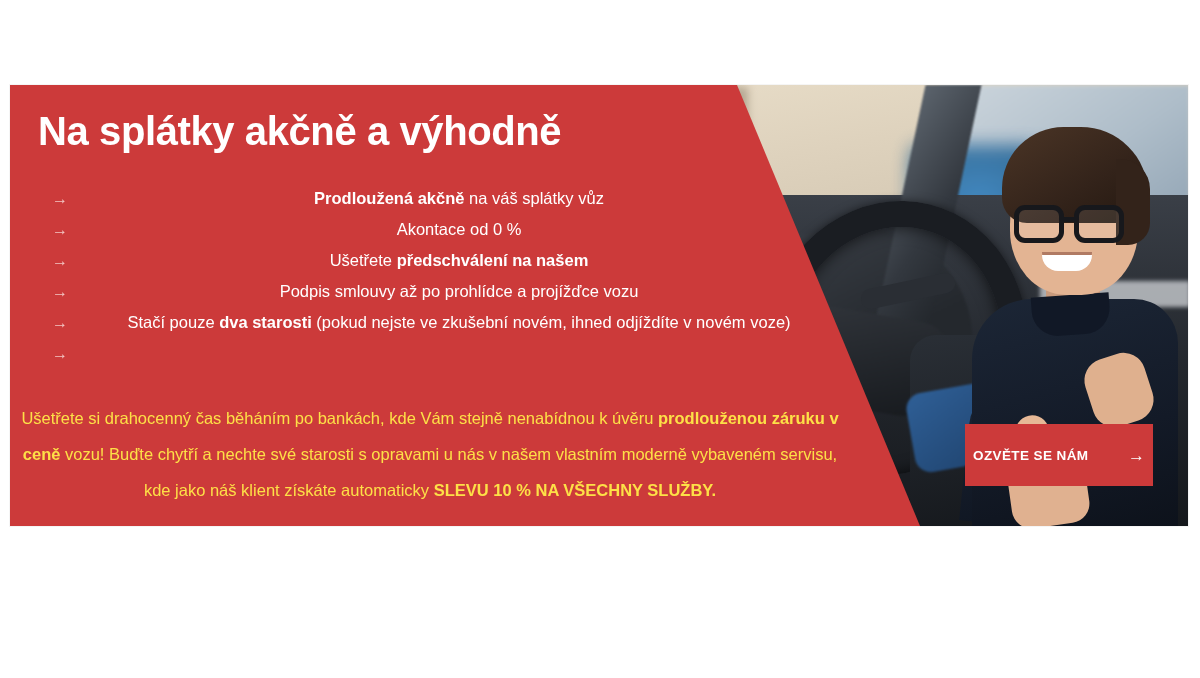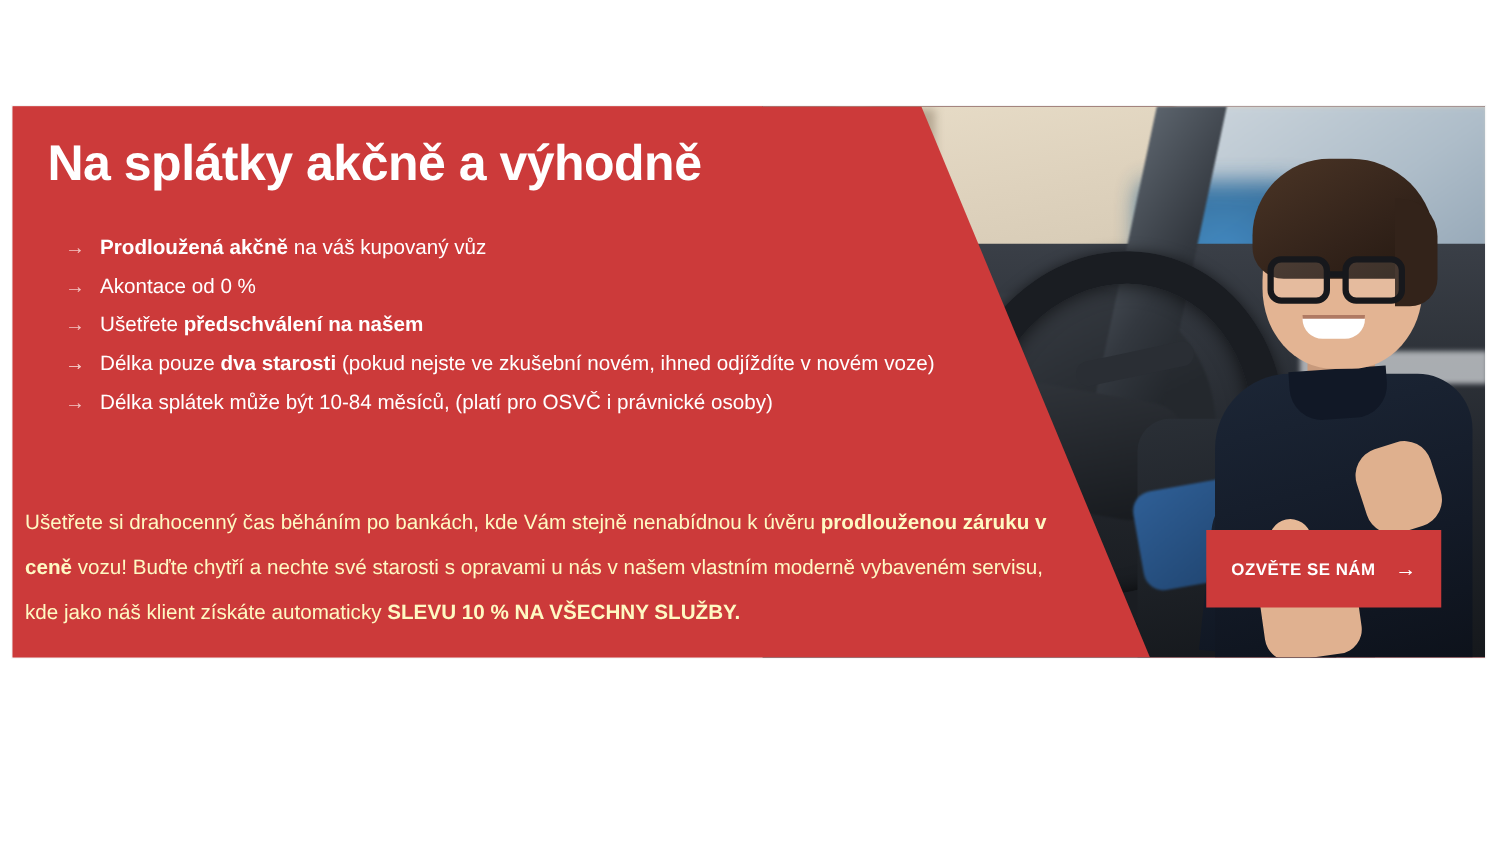--- a/index.html
+++ b/index.html
@@ -298,20 +298,21 @@
     background: #cc3a3a;
     clip-path: polygon(0 0, 727px 0, 910px 441px, 0 441px);
   }
 
   
   .content {
     position: absolute;
     left: 0; top: 0;
     width: 920px;
     height: 505px;
+    text-align: center;
   }
 
   .headline {
     position: absolute;
     left: 28px;
     top: 24px;
     color: #ffffff;
     font-size: 40px;
     font-weight: bold;
     letter-spacing: -0.4px;
@@ -343,38 +344,38 @@
     line-height: 31px;
     color: #f3c5c2;
   }
   .bullet b { font-weight: bold; }
 
   .paragraph {
     position: absolute;
     left: 10px;
     top: 315px;
     width: 820px;
-    color: #fef9c3;
+    color: #fde047;
     font-size: 16.5px;
     line-height: 36px;
   }
   .paragraph b { font-weight: bold; }
 
   
   .cta {
     position: absolute;
     left: 955px;
     top: 339px;
     width: 188px;
     height: 62px;
     background: #cc3a3a;
     display: flex;
     align-items: center;
     justify-content: space-between;
-    padding: 0 20px;
+    padding: 0 8px;
     box-sizing: border-box;
     cursor: pointer;
     border: 0;
   }
   .cta-label {
     color: #ffffff;
     font-size: 13.5px;
     font-weight: bold;
     letter-spacing: 0.4px;
     white-space: nowrap;
@@ -434,45 +435,45 @@
     <div class="red-panel"></div>
 
     <div class="content">
 
       <div class="headline">Na splátky akčně a výhodně</div>
 
       <ul class="bullets">
 
         <li class="bullet">
           <span class="arrow">→</span>
-          <b>Prodloužená akčně</b><span> na váš kupovaný vůz</span>
+          <b>Prodloužená akčně</b><span> na váš splátky vůz</span>
         </li>
 
         <li class="bullet">
           <span class="arrow">→</span>
           <span>Akontace od 0 %</span>
         </li>
 
         <li class="bullet">
           <span class="arrow">→</span>
           <span>Ušetřete </span><b>předschválení na našem</b>
         </li>
 
         <li class="bullet">
           <span class="arrow">→</span>
-        </li>
-
-        <li class="bullet">
-          <span class="arrow">→</span>
-          <span>Délka pouze </span><b>dva starosti</b><span> (pokud nejste ve zkušební novém, ihned odjíždíte v novém voze)</span>
-        </li>
-
-        <li class="bullet">
-          <span class="arrow">→</span>
-          <span>Délka splátek může být 10-84 měsíců, (platí pro OSVČ i právnické osoby)</span>
+          <span>Podpis smlouvy až po prohlídce a projížďce vozu</span>
+        </li>
+
+        <li class="bullet">
+          <span class="arrow">→</span>
+          <span>Stačí pouze </span><b>dva starosti</b><span> (pokud nejste ve zkušební novém, ihned odjíždíte v novém voze)</span>
+        </li>
+
+        <li class="bullet">
+          <span class="arrow">→</span>
         </li>
 
       </ul>
 
       <div class="paragraph"><span>Ušetřete si drahocenný čas běháním po bankách, kde Vám stejně nenabídnou k úvěru </span><b>prodlouženou záruku v ceně</b><span> vozu! Buďte chytří a nechte své starosti s opravami u nás v našem vlastním moderně vybaveném servisu, kde jako náš klient získáte automaticky </span><b>SLEVU 10 % NA VŠECHNY SLUŽBY.</b></div>
 
     </div>
 
     <div class="cta">
       <span class="cta-label">OZVĚTE SE NÁM</span>

